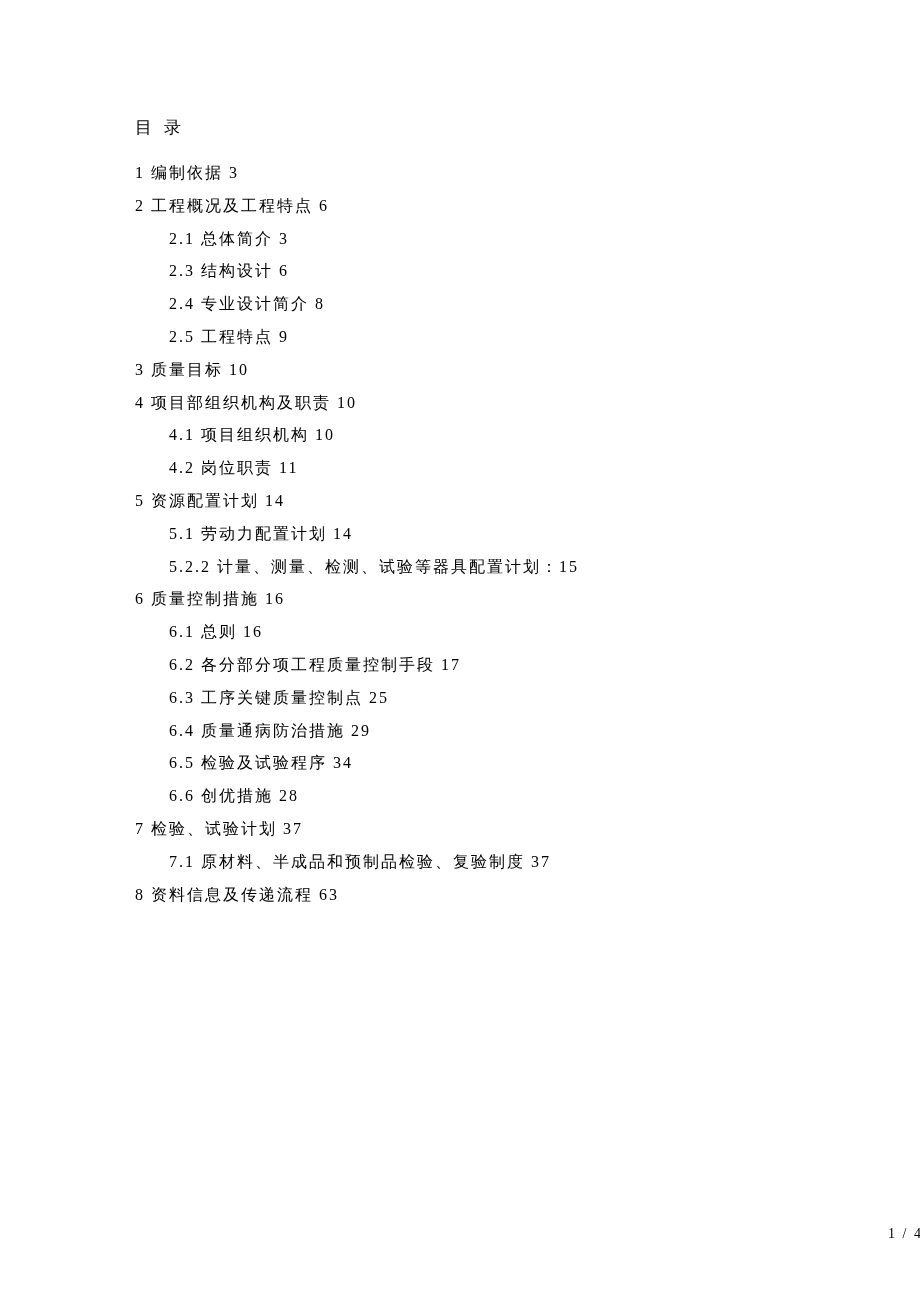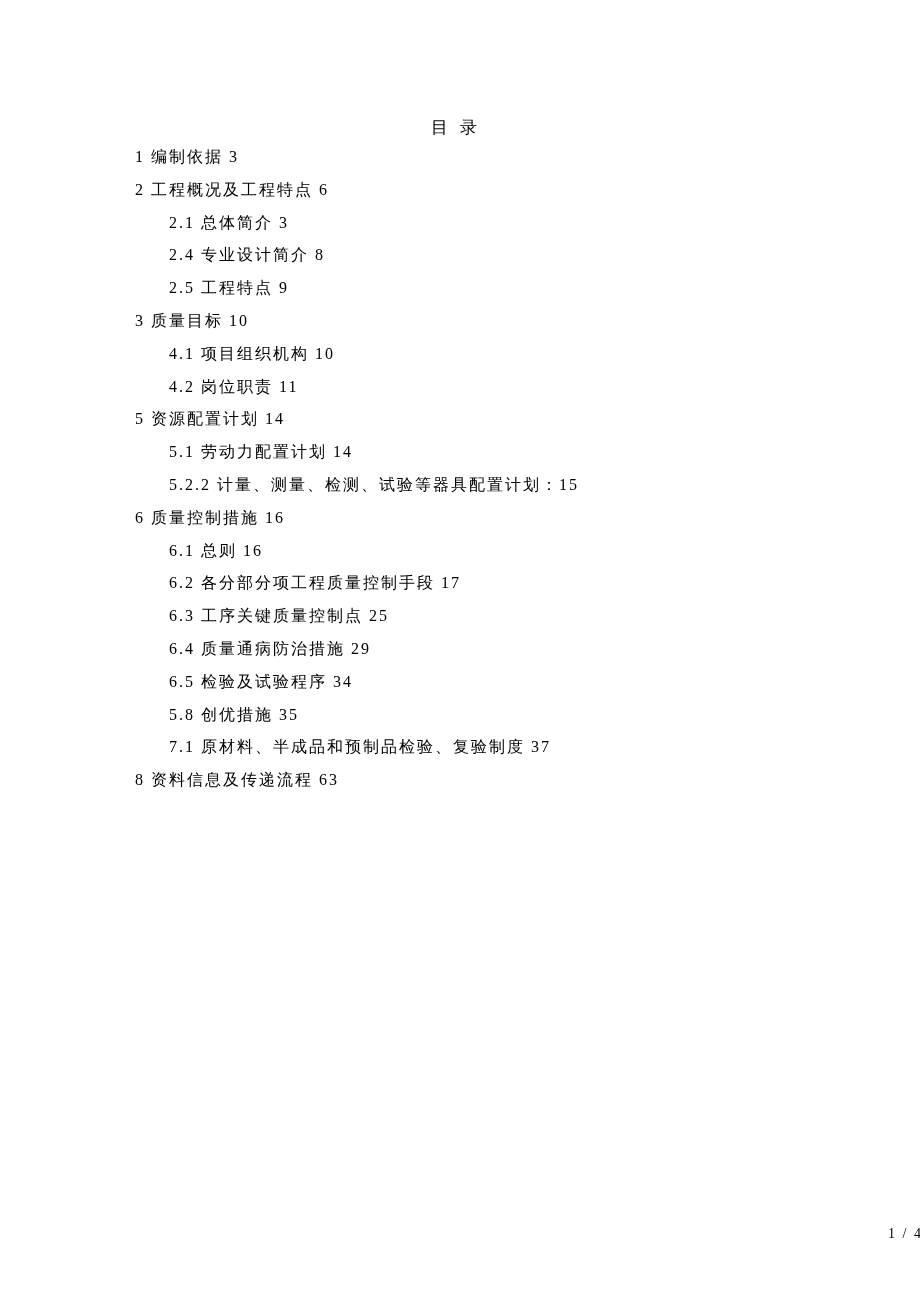--- a/index.html
+++ b/index.html
@@ -13,23 +13,23 @@
       background: #ffffff;
       font-family: "SimSun", "宋体", serif;
       font-size: 16px;
       color: #000000;
       position: relative;
     }
     .page {
       padding: 116px 135px 0 135px;
     }
     .title {
-      text-align: center;
+      text-align: left;
       font-size: 17px;
-      margin-bottom: 2px;
+      margin-bottom: 18px;
       letter-spacing: 12px;
       font-family: "SimHei", "黑体", sans-serif;
     }
     .toc-entry {
       line-height: 2.05;
       letter-spacing: 2px;
     }
     .level-1 {
       padding-left: 0;
     }
@@ -48,32 +48,35 @@
   </style>
 </head>
 <body>
 
 <div class="page">
   <div class="title">目录</div>
   <div class="toc">
       <div class="toc-entry level-1">1 编制依据 3</div>
       <div class="toc-entry level-1">2 工程概况及工程特点 6</div>
       <div class="toc-entry level-2">2.1 总体简介 3</div>
+      <div class="toc-entry level-2">2.3 结构设计 6</div>
       <div class="toc-entry level-2">2.4 专业设计简介 8</div>
       <div class="toc-entry level-2">2.5 工程特点 9</div>
       <div class="toc-entry level-1">3 质量目标 10</div>
+      <div class="toc-entry level-1">4 项目部组织机构及职责 10</div>
       <div class="toc-entry level-2">4.1 项目组织机构 10</div>
       <div class="toc-entry level-2">4.2 岗位职责 11</div>
       <div class="toc-entry level-1">5 资源配置计划 14</div>
       <div class="toc-entry level-2">5.1 劳动力配置计划 14</div>
       <div class="toc-entry level-2">5.2.2 计量、测量、检测、试验等器具配置计划：15</div>
       <div class="toc-entry level-1">6 质量控制措施 16</div>
       <div class="toc-entry level-2">6.1 总则 16</div>
       <div class="toc-entry level-2">6.2 各分部分项工程质量控制手段 17</div>
       <div class="toc-entry level-2">6.3 工序关键质量控制点 25</div>
       <div class="toc-entry level-2">6.4 质量通病防治措施 29</div>
       <div class="toc-entry level-2">6.5 检验及试验程序 34</div>
-      <div class="toc-entry level-2">5.8 创优措施 35</div>
+      <div class="toc-entry level-2">6.6 创优措施 28</div>
+      <div class="toc-entry level-1">7 检验、试验计划 37</div>
       <div class="toc-entry level-2">7.1 原材料、半成品和预制品检验、复验制度 37</div>
       <div class="toc-entry level-1">8 资料信息及传递流程 63</div>
     </div>
 </div>
 <div class="footer">1 / 44</div>
 
 </body></html>

